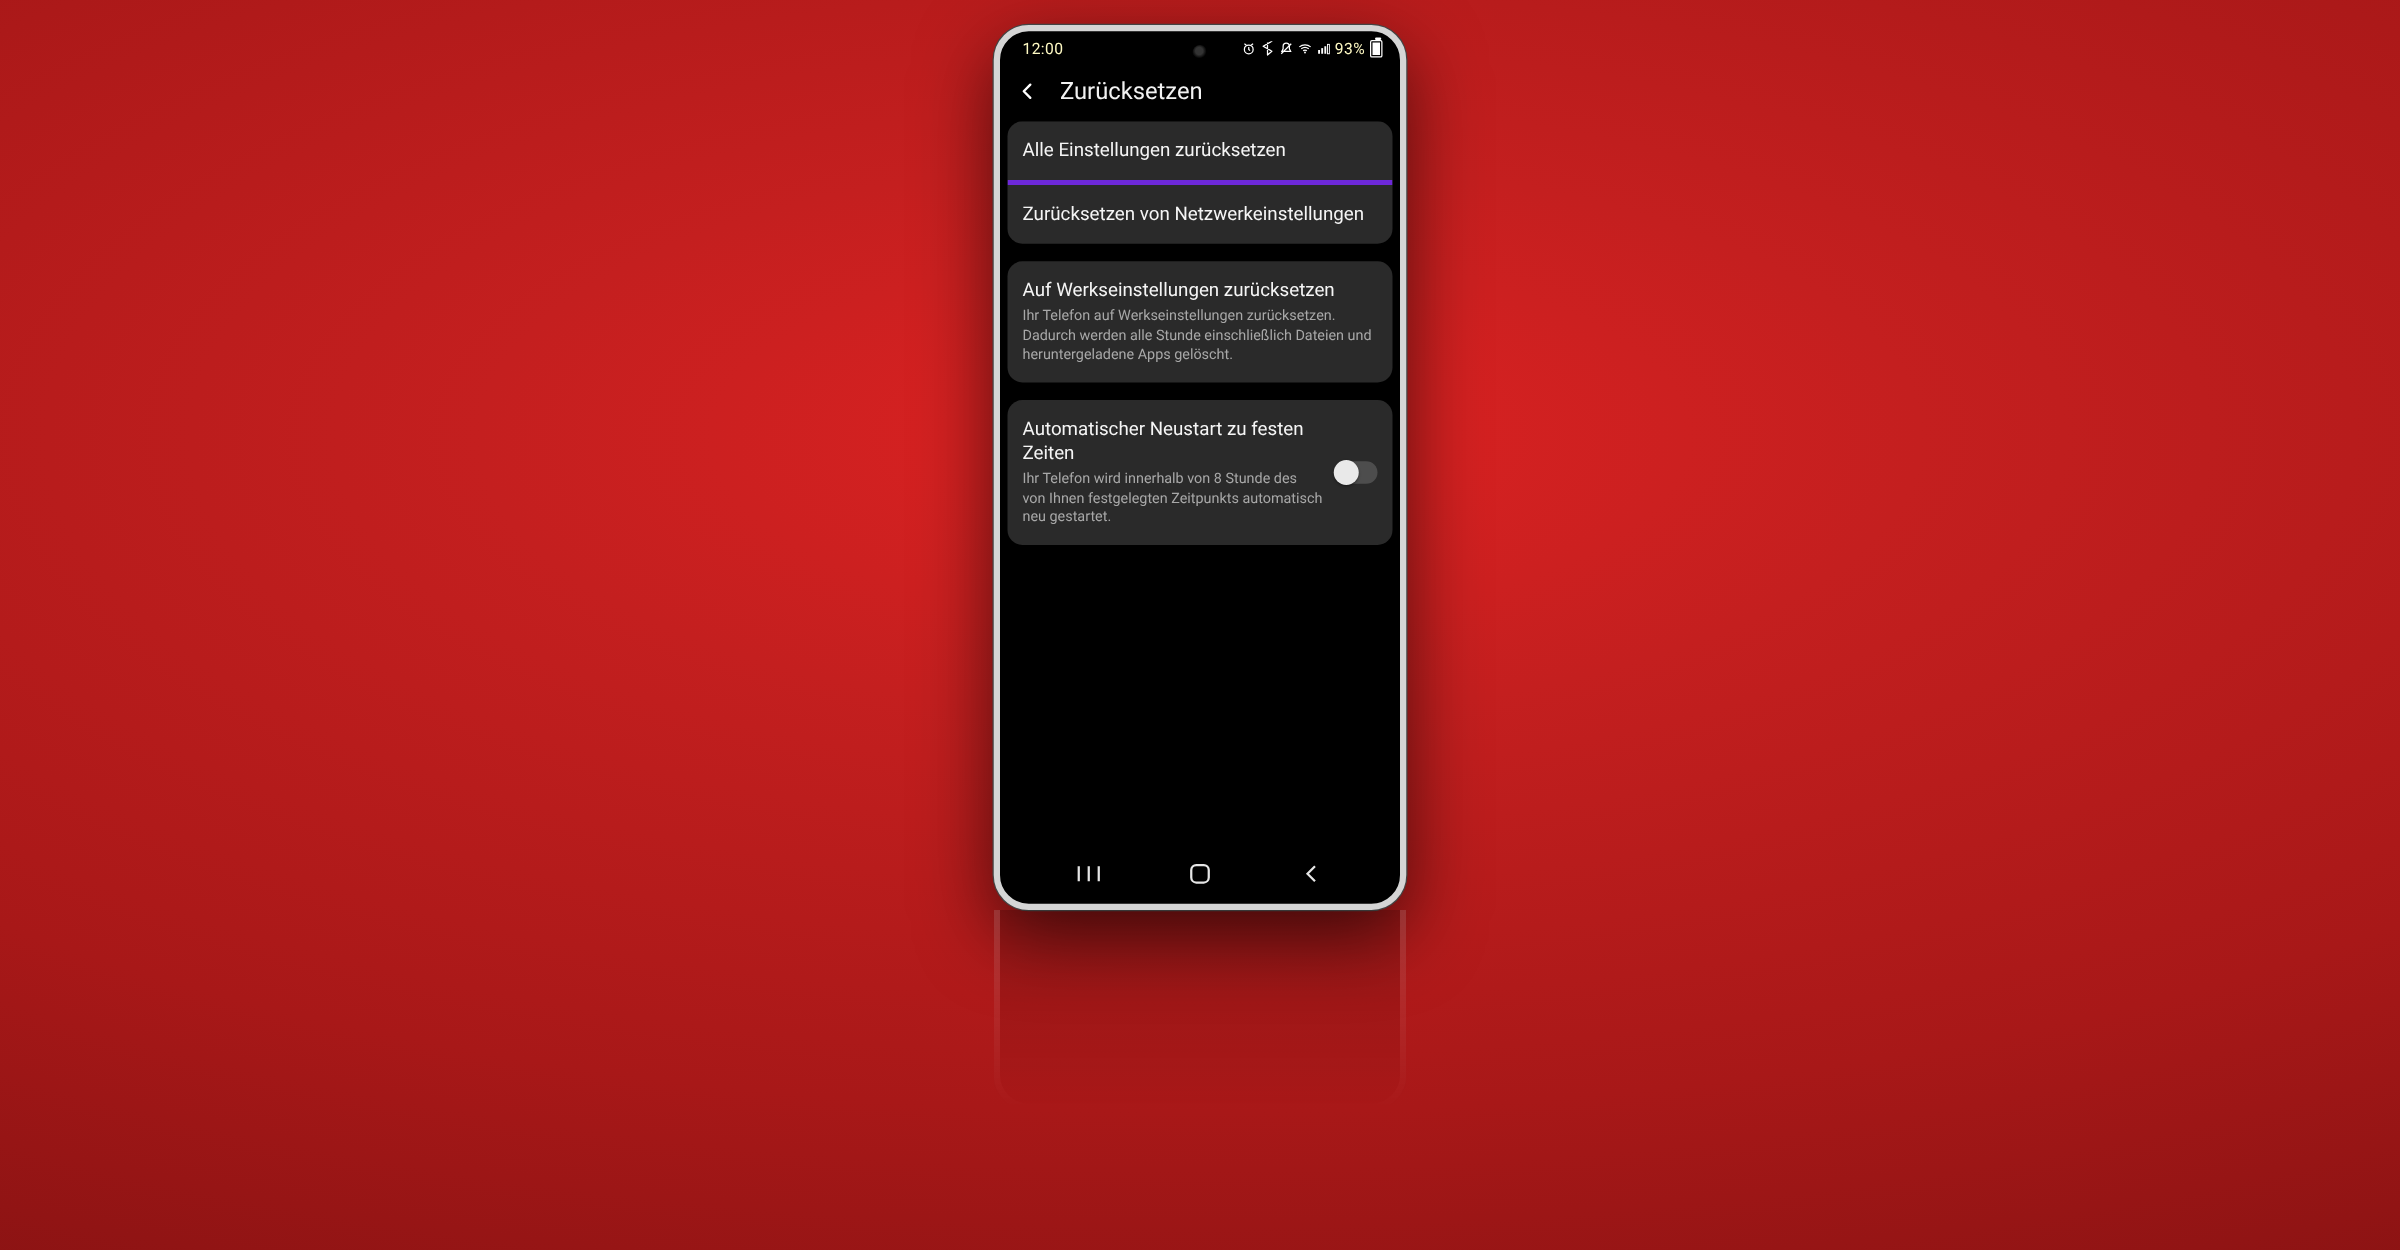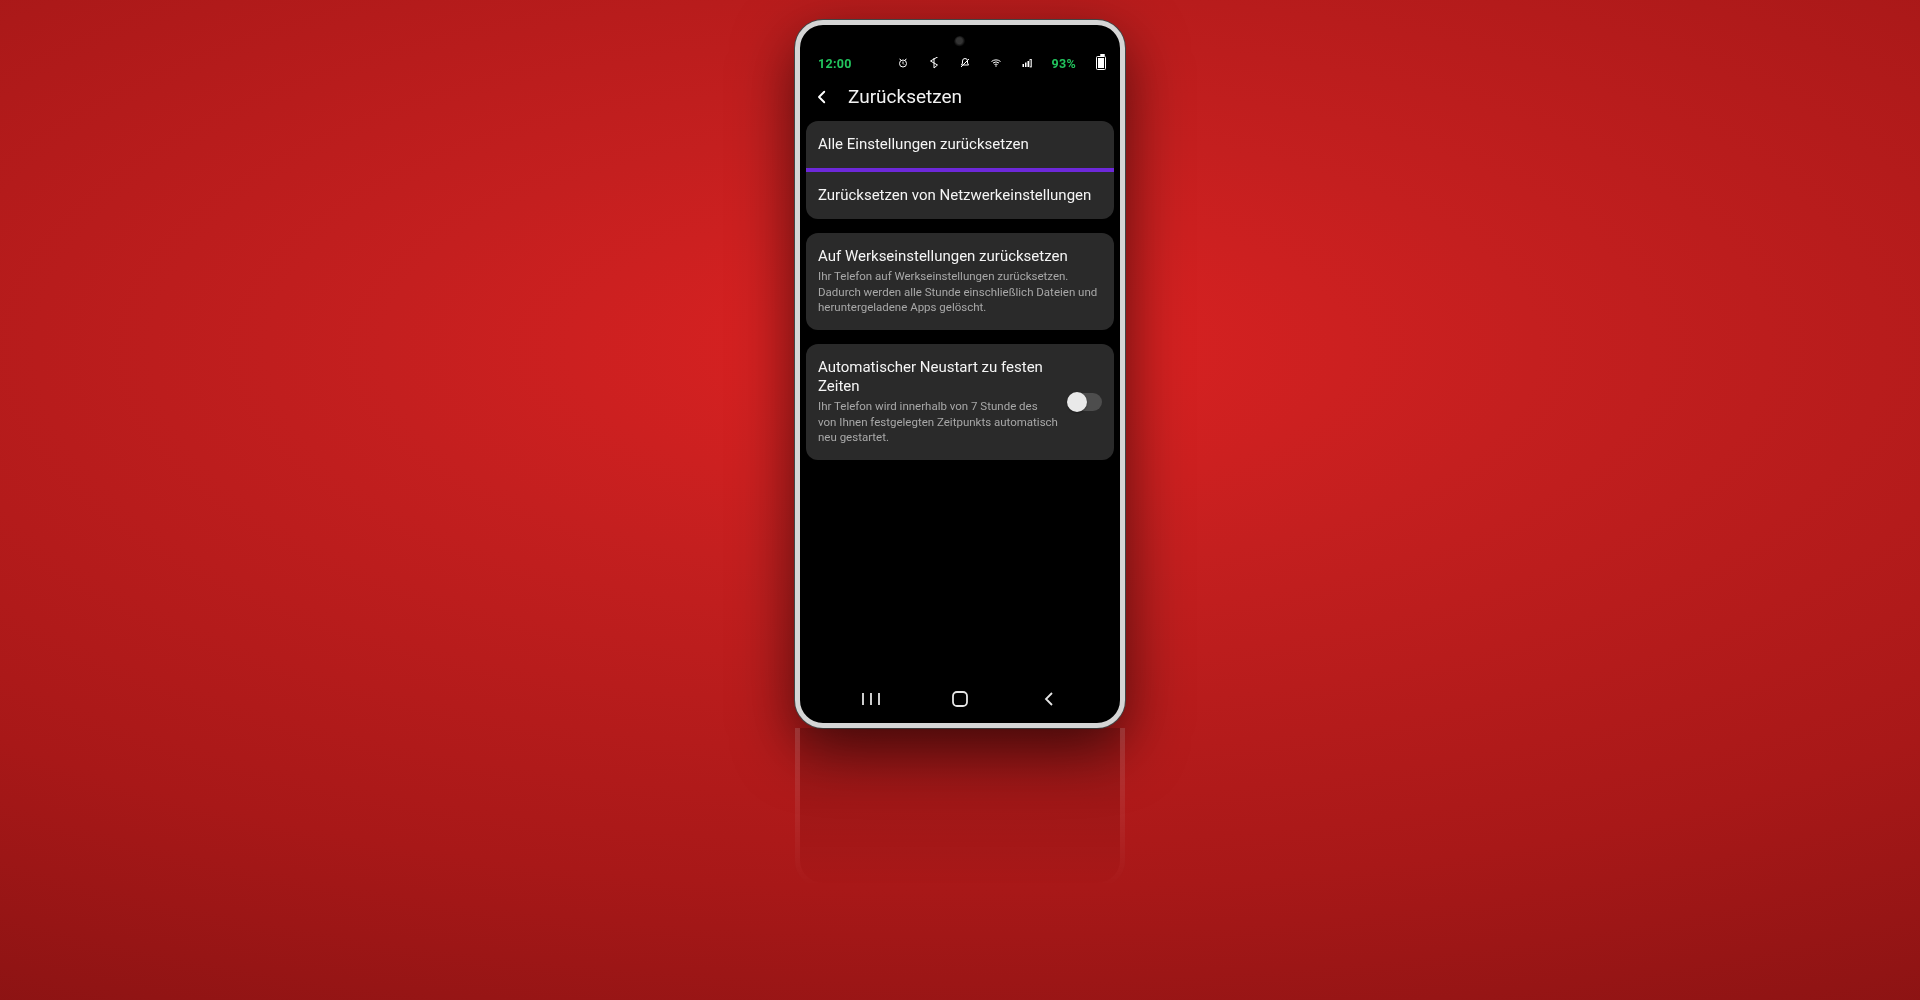--- a/index.html
+++ b/index.html
@@ -43,25 +43,24 @@
   .camera-hole{
     position:absolute; top:11px; left:50%; transform:translateX(-50%);
     width:12px; height:12px; border-radius:50%;
     background: radial-gradient(circle at 45% 40%, #333 0 30%, #000 60%);
     z-index:50;
   }
 
   
   .status-bar{
     height:28px; display:flex; align-items:center; justify-content:space-between;
-    padding:0 14px 0 18px; font-size:12.5px; font-weight:700; color:#22c55e;
+    padding:0 14px 0 18px; font-size:12.5px; font-weight:400; color:#fef9c3;
     letter-spacing:.3px;
-    margin-top:24px;
-  }
-  .status-right{ display:flex; align-items:center; gap:19px; }
+  }
+  .status-right{ display:flex; align-items:center; gap:3px; }
   .status-right svg{ width:12px; height:12px; fill:#fff; }
   .batt{ display:inline-flex; align-items:center; margin-left:1px;}
   .batt-shell{
     width:10px; height:14px; border:1.2px solid #fff; border-radius:1.5px;
     position:relative; display:inline-block;
   }
   .batt-shell::before{
     content:""; position:absolute; top:-3px; left:2.5px; width:5px; height:2px;
     background:#fff; border-radius:1px;
   }
@@ -186,21 +185,21 @@
         <div class="row">
           <div class="row-title">Auf Werkseinstellungen zurücksetzen</div>
           <div class="row-sub">Ihr Telefon auf Werkseinstellungen zurücksetzen. Dadurch werden alle Stunde einschließlich Dateien und heruntergeladene Apps gelöscht.</div>
         </div>
       </div>
 
       <div class="card">
         <div class="row row-flex">
           <div class="row-text">
             <div class="row-title">Automatischer Neustart zu festen Zeiten</div>
-            <div class="row-sub">Ihr Telefon wird innerhalb von 7 Stunde des von Ihnen festgelegten Zeitpunkts automatisch neu gestartet.</div>
+            <div class="row-sub">Ihr Telefon wird innerhalb von 8 Stunde des von Ihnen festgelegten Zeitpunkts automatisch neu gestartet.</div>
           </div>
           <div class="toggle">
             <div class="knob"></div>
           </div>
         </div>
       </div>
 
     </div>
 
     <div class="nav-bar">

